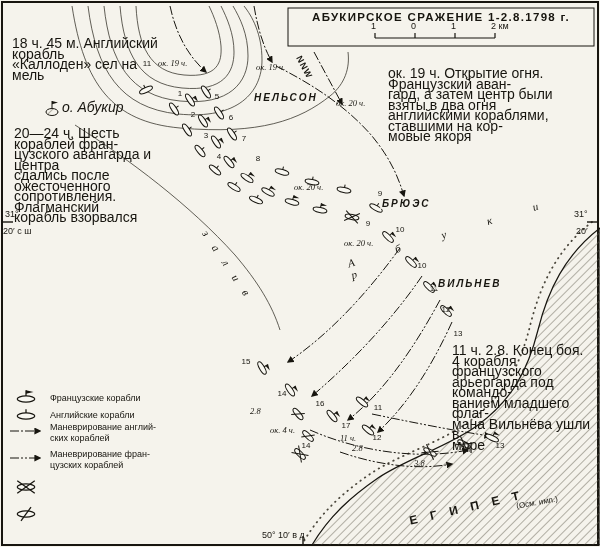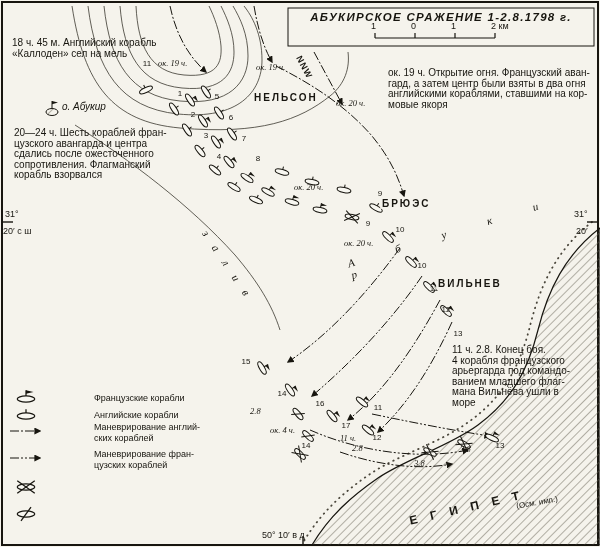--- a/index.html
+++ b/index.html
@@ -1,34 +1,34 @@
 <!DOCTYPE html>
 <html><head>
 <meta charset="utf-8">
 <style>
   html,body{margin:0;padding:0;background:#888;}
   .stage{position:relative;width:600px;height:547px;background:#f5f3ec;overflow:hidden;
          font-family:"Liberation Sans",sans-serif;color:#17150f;}
   .stage svg{position:absolute;left:0;top:0;}
   .txt{position:absolute;left:0;top:0;width:600px;height:547px;pointer-events:none;}
-  .note{position:absolute;font-size:10px;line-height:10.5px;white-space:pre-line;}
+  .note{position:absolute;font-size:14px;line-height:10.5px;white-space:pre-line;}
   .place{position:absolute;font-weight:bold;font-size:10px;letter-spacing:2px;
-         background:rgba(245,243,236,.82);padding:0 2px;}
+         background:rgba(245,243,236,.82);padding:0 2px;font-style:italic;}
   .map-title{position:absolute;left:288px;top:11px;width:306px;text-align:center;
-         font-weight:bold;font-size:11.5px;letter-spacing:1.3px;font-style:italic;}
+         font-weight:bold;font-size:11.5px;letter-spacing:1.3px;}
   .scale-lbl{position:absolute;font-size:9px;}
   .coord{position:absolute;font-size:9px;}
   .spread{position:absolute;transform-origin:0 0;font-size:11px;font-style:italic;
          font-family:"Liberation Serif",serif;}
   .egypt{position:absolute;transform-origin:0 0;font-weight:bold;font-size:12px;
          letter-spacing:13px;transform:rotate(-13deg);}
   .egypt-note{position:absolute;font-size:8px;transform:rotate(-10deg);}
   .wind{position:absolute;font-size:9px;font-weight:bold;transform-origin:0 0;
          transform:rotate(62deg);letter-spacing:1px;}
-  .legend-lbl{position:absolute;font-size:9px;line-height:10.5px;white-space:pre-line;margin-left:44px;}
+  .legend-lbl{position:absolute;font-size:9px;line-height:10.5px;white-space:pre-line;}
   
   .border-line{fill:none;stroke:#17150f;stroke-width:2;}
   .box{fill:#f5f3ec;stroke:#17150f;stroke-width:1;}
   .contour{fill:none;stroke:#3a372e;stroke-width:.8;}
   .coast{fill:url(#hatch);stroke:#17150f;stroke-width:1.2;}
   .stipple{fill:none;stroke:#4a463b;stroke-width:1.8;stroke-linecap:round;stroke-dasharray:.5,5;}
   .eng-move{fill:none;stroke:#17150f;stroke-width:1;stroke-dasharray:9,2,2,2;}
   .fr-move{fill:none;stroke:#17150f;stroke-width:1;stroke-dasharray:9,2,2,2,2,2;}
   .tick{stroke:#17150f;stroke-width:1.4;}
   .scalebar{stroke:#17150f;stroke-width:1.2;}

